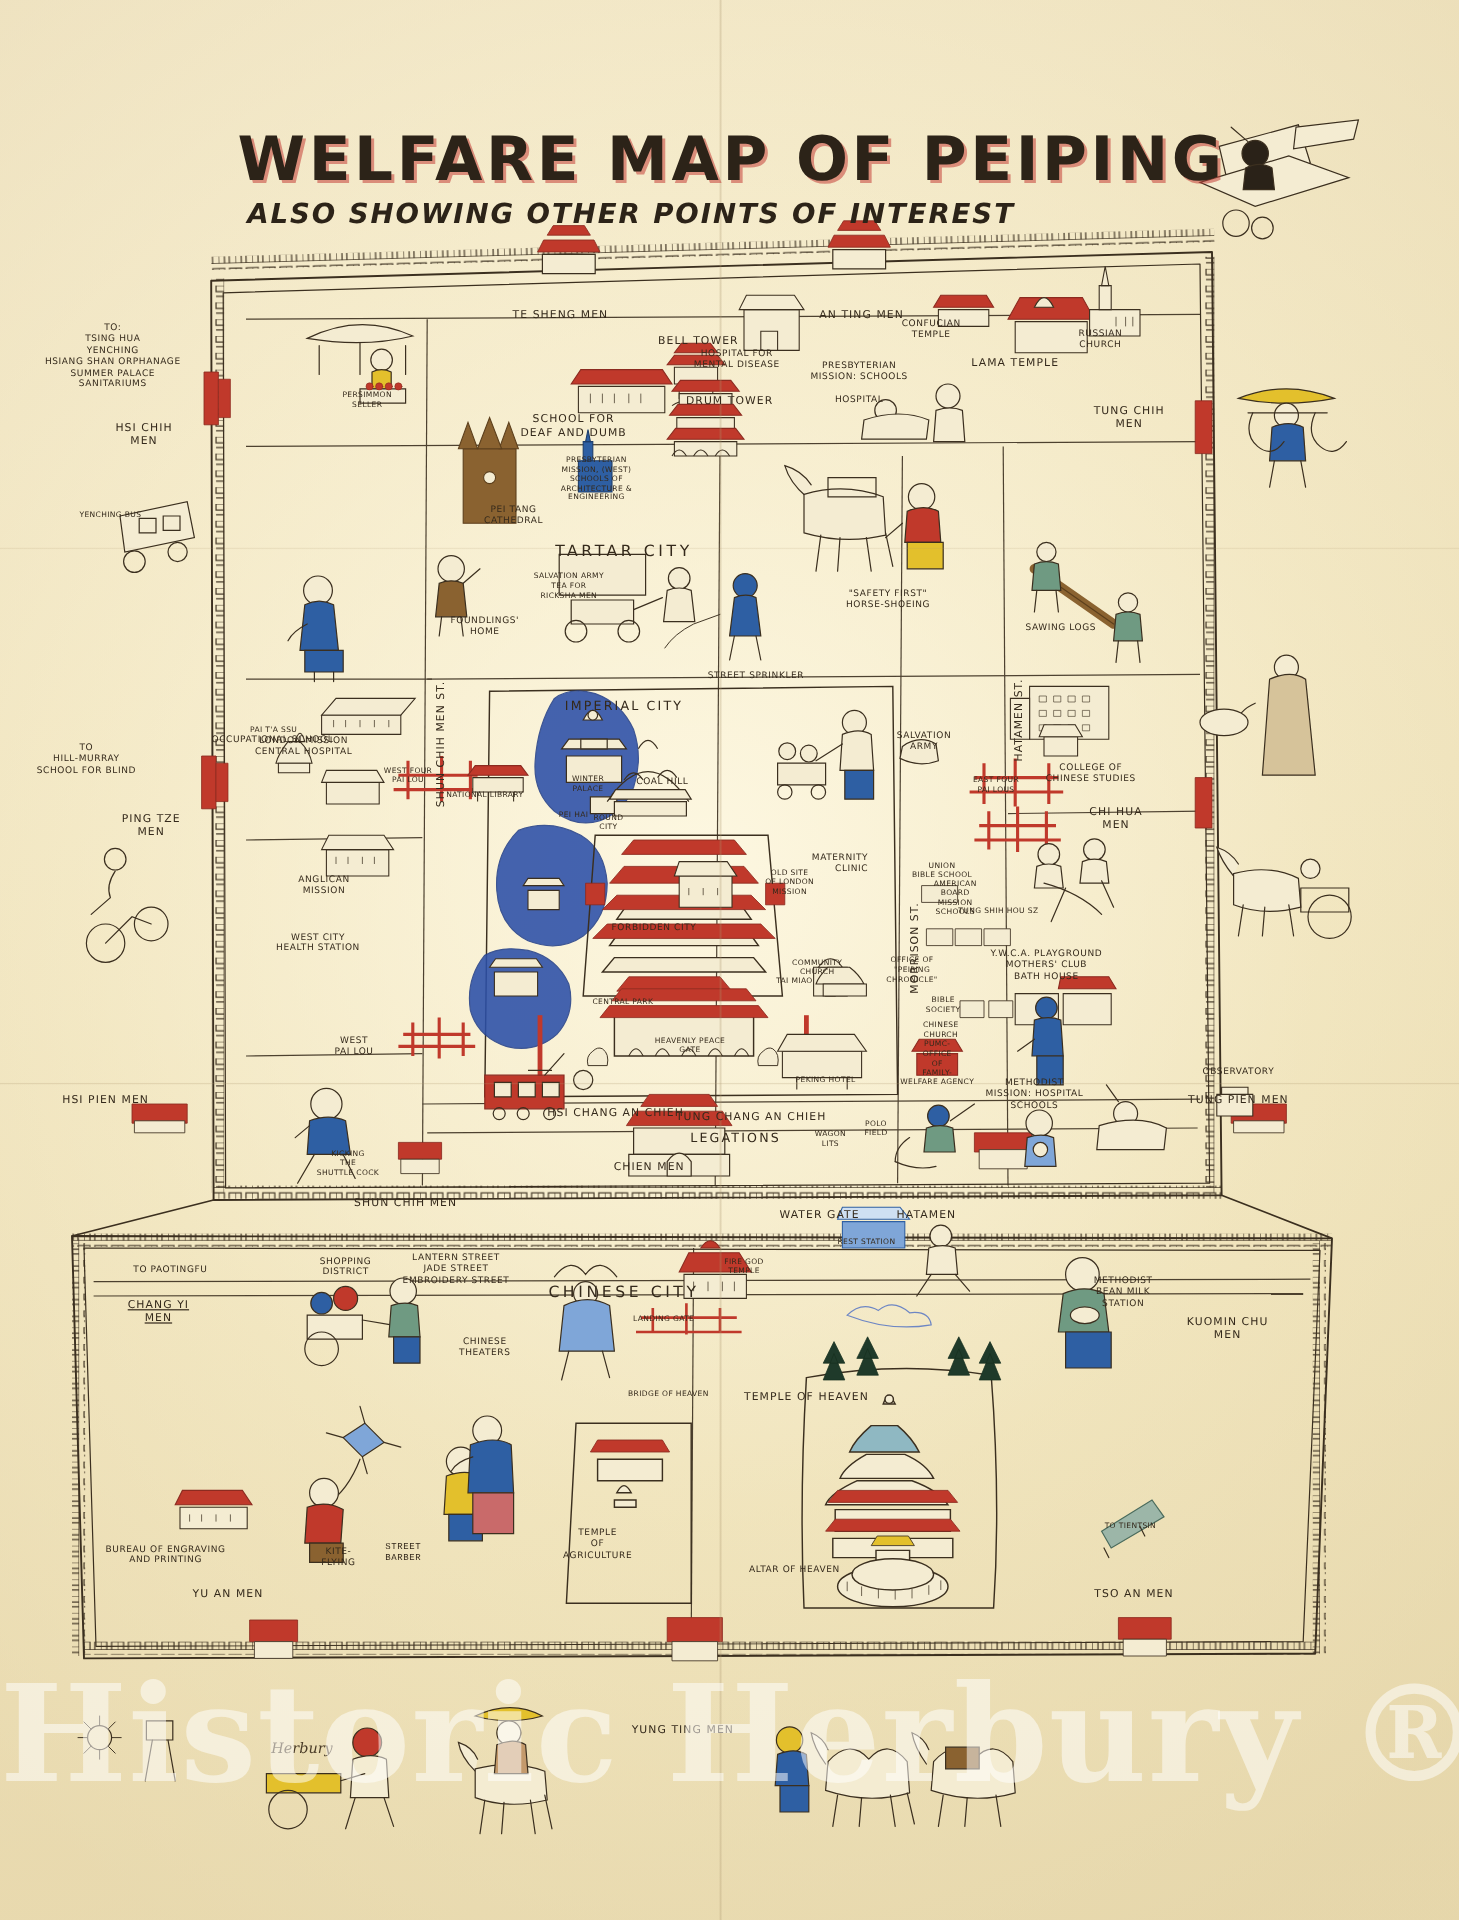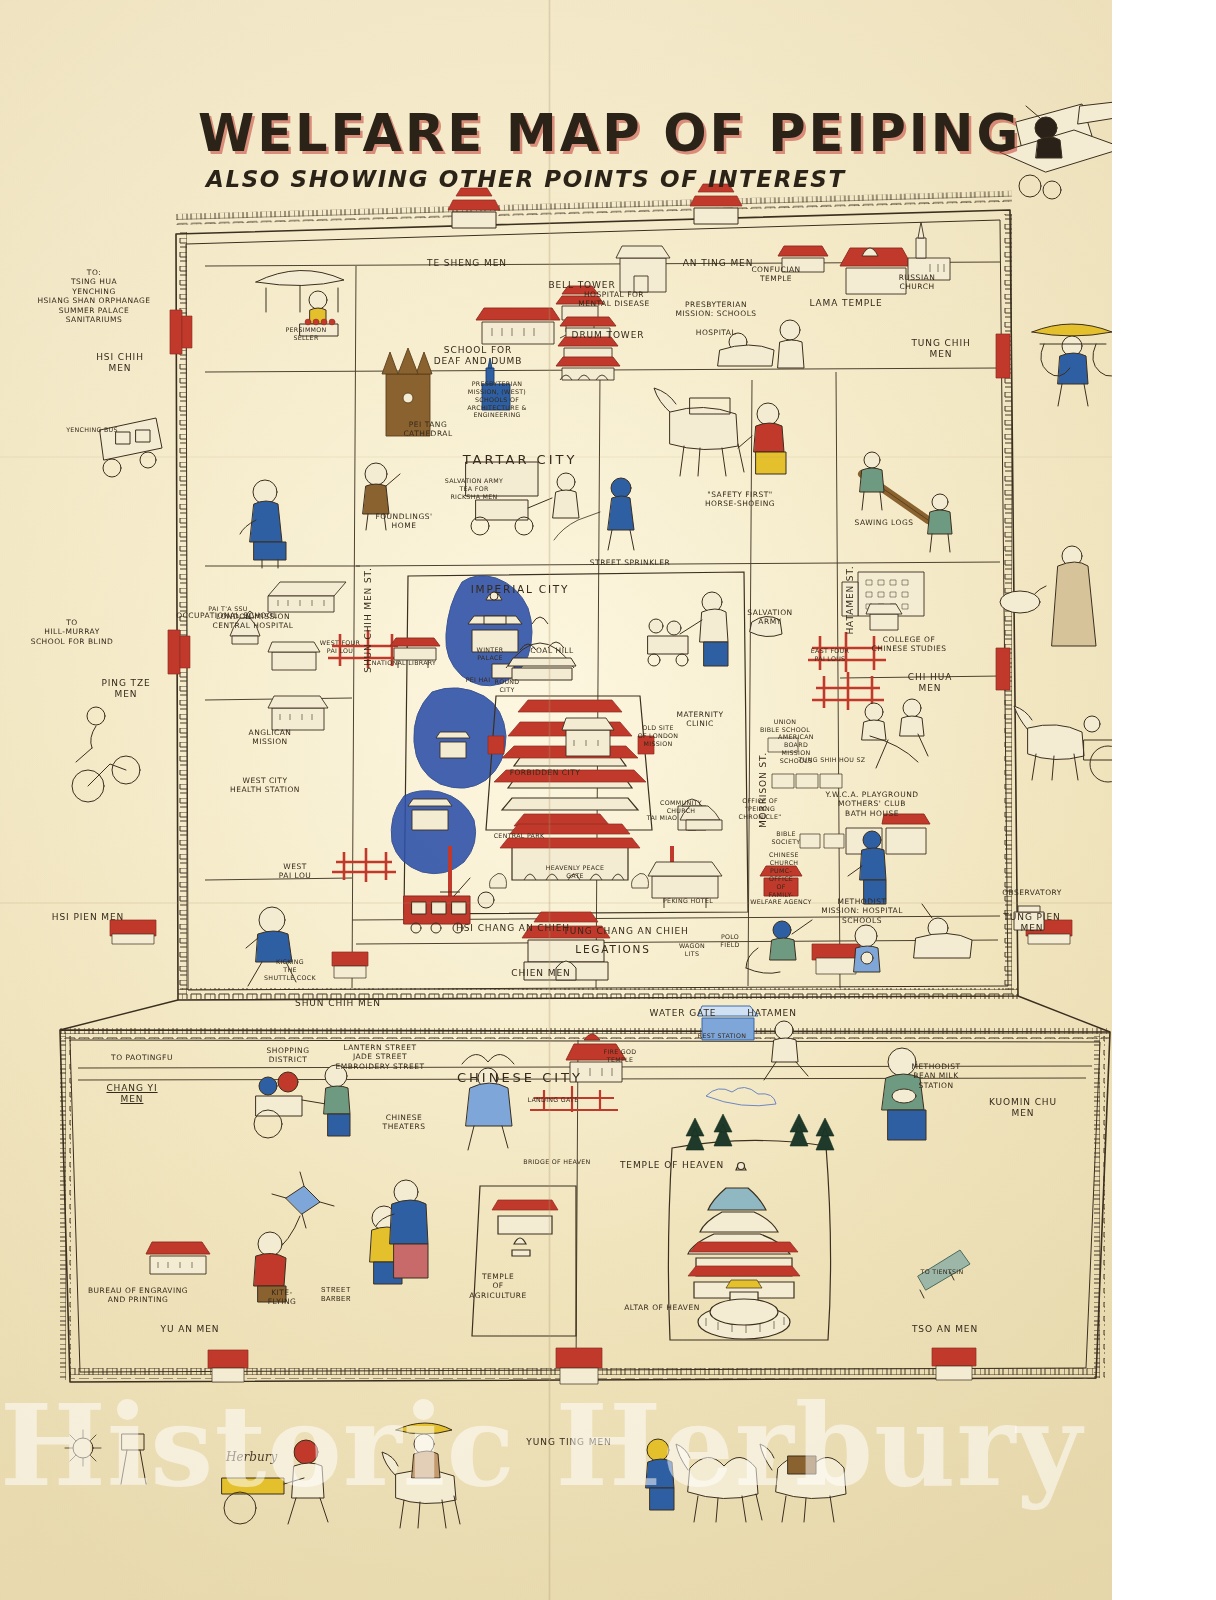--- a/index.html
+++ b/index.html
@@ -2,21 +2,21 @@
 <html><head>
 <meta charset="utf-8">
 <style>
   html, body {
     margin: 0;
     padding: 0;
     background: #ffffff;
   }
   #map-root {
     position: relative;
-    width: 1112px;
+    width: 1216px;
     height: 1600px;
     background: #f2e7c3;
     overflow: hidden;
     font-family: "DejaVu Sans", sans-serif;
     color: #3a2f20;
   }
   
   #paper-tone {
     position: absolute;
     inset: 0;
@@ -1001,21 +1001,21 @@
       <div class="lbl c xs" style="left: 507px; top: 678px;">ROUND
 CITY</div>
       <div class="lbl c sm" style="left: 552px; top: 646px;">COAL            HILL</div>
       <div class="lbl c sm" style="left: 545px; top: 768px;">FORBIDDEN CITY</div>
       <div class="lbl c xs" style="left: 575px; top: 864px;">HEAVENLY PEACE
 GATE</div>
       <div class="lbl c xs" style="left: 519px; top: 832px;">CENTRAL PARK</div>
       <div class="lbl c xs" style="left: 662px; top: 814px;">TAI MIAO</div>
       <div class="lbl c xs" style="left: 681px; top: 799px;">COMMUNITY
 CHURCH</div>
-      <div class="lbl c sm" style="left: 700px; top: 710px;">MATERNITY
+      <div class="lbl c sm" style="left: 700px; top: 710px; text-align: right;">MATERNITY
 CLINIC</div>
       <div class="lbl c xs" style="left: 658px; top: 724px;">OLD SITE
 OF LONDON
 MISSION</div>
       <div class="lbl c sm" style="left: 770px; top: 608px;">SALVATION
 ARMY</div>
       <div class="lbl c xs" style="left: 830px; top: 647px;">EAST FOUR
 PAI LOUS</div>
       <div class="lbl c sm" style="left: 882px; top: 635px; margin-left: 27px;">COLLEGE OF
 CHINESE STUDIES</div>

